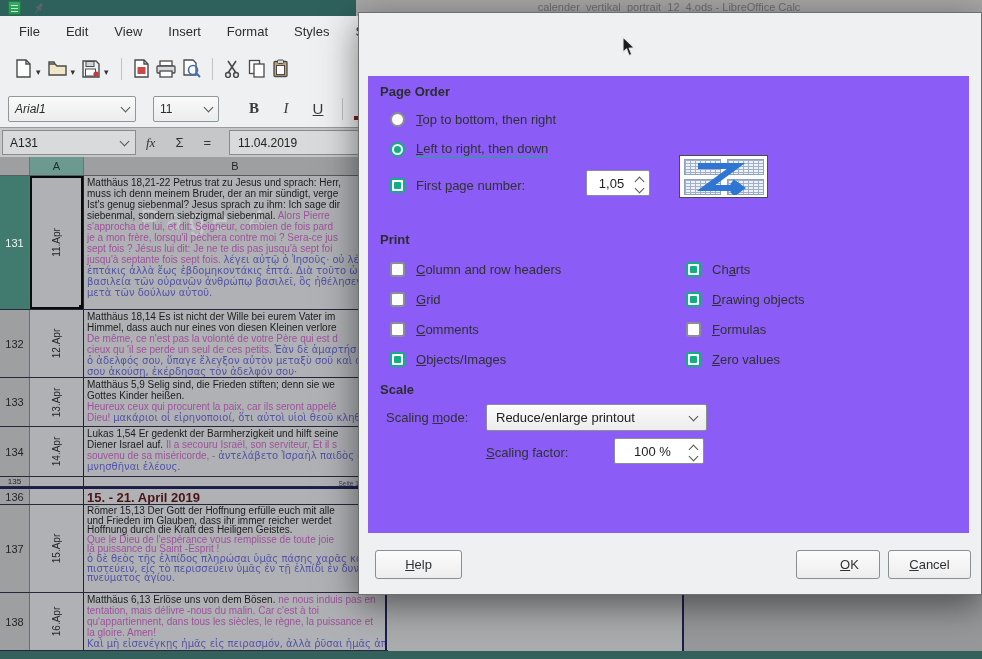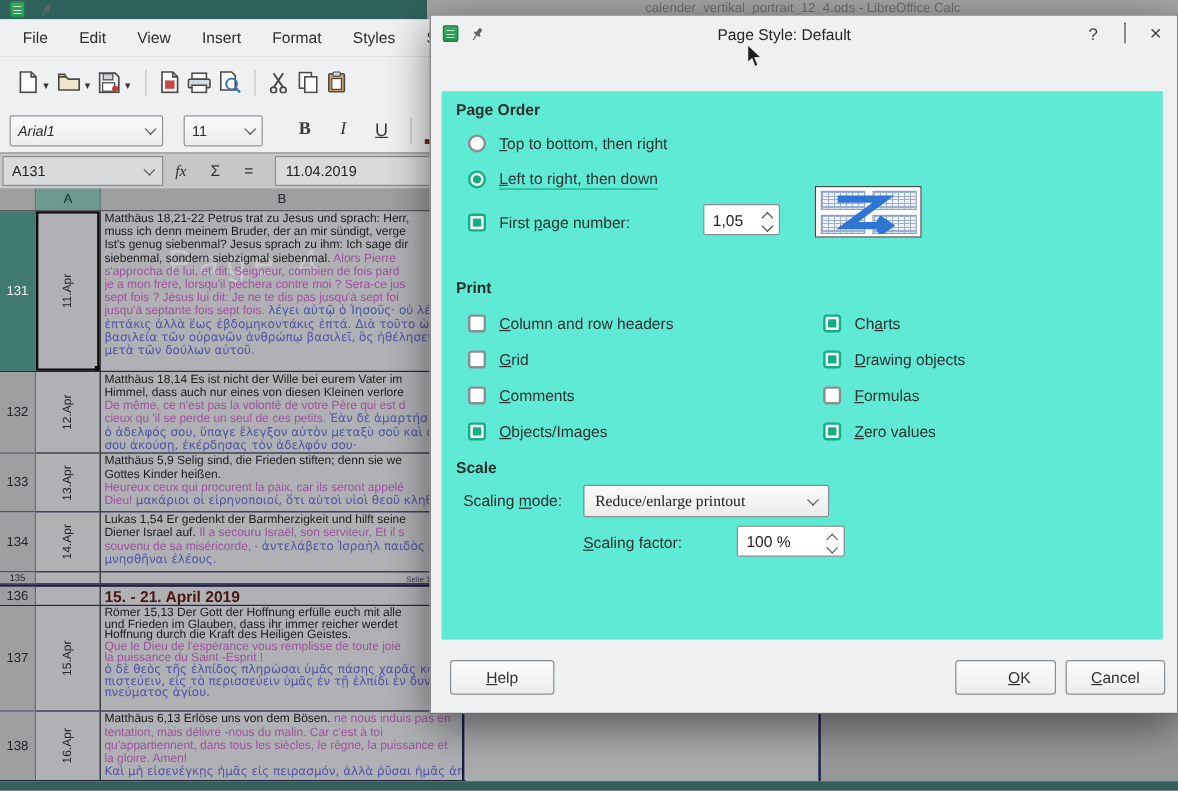--- a/index.html
+++ b/index.html
@@ -67,23 +67,23 @@
 
   
   .dialog{position:absolute;left:358px;top:12px;width:624px;height:583px;background:#eff0f1;
           border:1px solid #6f6f6f;box-shadow:0 10px 34px rgba(0,0,0,.5);z-index:10;}
   .dlg-titlebar{position:absolute;left:0;top:0;right:0;height:30px;display:flex;align-items:center;padding:0 10px;gap:10px;}
   .dlg-title{flex:1;text-align:center;font-size:13px;color:#232627;}
   .dlg-ico{font-size:14px;color:#444;width:16px;text-align:center;}
   .tabbar{position:absolute;left:9px;top:39px;height:24px;display:flex;align-items:flex-end;}
   .tab{font-size:13px;color:#2c2f31;padding:3px 10px 4px;border-right:1px solid #9a9a9a;}
   .tab.active{background:#f3f4f5;border:1px solid #9a9a9a;border-bottom:none;padding-bottom:6px;margin-bottom:-1px;position:relative;z-index:2;}
-  .panel{position:absolute;left:9px;top:63px;width:601px;height:457px;background:#5eead4;border:1px solid #90949
-
-6;}
+  .panel{position:absolute;left:9px;top:63px;width:601px;height:457px;background:#8b5cf6;border:1px solid #90949
+
+6;text-align:center;}
   .sec-title{position:absolute;font-size:13px;font-weight:bold;color:#2b2e30;}
   .ctl-row{height:30px;display:flex;align-items:center;gap:11px;}
   .dlabel{font-size:13px;color:#2f3234;white-space:nowrap;}
   .dlabel.focused{border-bottom:1px solid #14ae84;padding-bottom:1px;}
   .cb{width:15px;height:15px;border:2px solid #8a8f92;border-radius:3px;background:#fcfcfc;position:relative;flex:0 0 auto;}
   .cb.on{border-color:#14ae84;}
   .cb.on::after{content:'';position:absolute;inset:2px;background:#14ae84;border-radius:1px;}
   .rb{width:15px;height:15px;border:2px solid #8a8f92;border-radius:50%;background:#fcfcfc;position:relative;flex:0 0 auto;}
   .rb.on{border-color:#14ae84;}
   .rb.on::after{content:'';position:absolute;inset:2px;background:#14ae84;border-radius:50%;}
@@ -340,34 +340,20 @@
         <div class="fill"></div>
       </div>
     </div>
   <div class="ov1"></div>
   <div class="ov2"></div>
   <div class="pline"></div>
 </div>
 <div class="bottom-strip"></div>
 
 <div class="dialog">
-  <div class="dlg-titlebar">
-    <span class="doc-ico"></span>
-    <svg class="pin" viewBox="0 0 12 13">
-      <g transform="rotate(35 6 6)" fill="#5d6466">
-        <rect x="4.5" y="1" width="3" height="5" rx="1"></rect>
-        <rect x="3" y="5.5" width="6" height="2" rx="1"></rect>
-        <rect x="5.5" y="7.5" width="1" height="5"></rect>
-      </g>
-    </svg>
-    <span class="dlg-title">Page Style: Default</span>
-    <span class="dlg-ico">?</span>
-    <span class="dlg-ico"><span class="chev" style="border-color:#444;"></span></span>
-    <span class="dlg-ico" style="font-size:17px;">×</span>
-  </div>
   <div class="panel">
     <div class="sec-title" style="left:12px;top:8px;" id="po-title">Page Order</div>
     <div id="po-radios" style="position:absolute;left:22px;top:28px;">
         <div class="ctl-row">
           <span class="rb"></span>
           <span class="dlabel"><u>T</u>op to bottom, then right</span>
         </div>
         <div class="ctl-row">
           <span class="rb on"></span>
           <span class="dlabel focused"><u>L</u>eft to right, then down</span>
@@ -428,21 +414,21 @@
           <span class="dlabel"><u>F</u>ormulas</span>
         </div>
         <div class="ctl-row">
           <span class="cb on"></span>
           <span class="dlabel"><u>Z</u>ero values</span>
         </div>
       </div>
 
     <div class="sec-title" style="left:12px;top:306px;">Scale</div>
     <div class="dlabel" style="position:absolute;left:18px;top:334px;" id="lbl-scaling-mode"><span class="dlabel">Scaling <u>m</u>ode:</span></div>
-    <div class="dropdown" style="left:118px;top:328px;width:205px;font-family:Liberation Serif, serif;">
+    <div class="dropdown" style="left:118px;top:328px;width:221px;">
       <span>Reduce/enlarge printout</span>
       <span class="chev"></span>
     </div>
     <div class="dlabel" style="position:absolute;left:118px;top:369px;" id="lbl-scaling-factor"><span class="dlabel"><u>S</u>caling factor:</span></div>
     <div class="spin" style="left:246px;top:362px;width:90px;">
       <span class="val">100 %</span>
       <span class="arrows">
           <span class="chev up"></span>
           <span class="chev"></span>
         </span>

